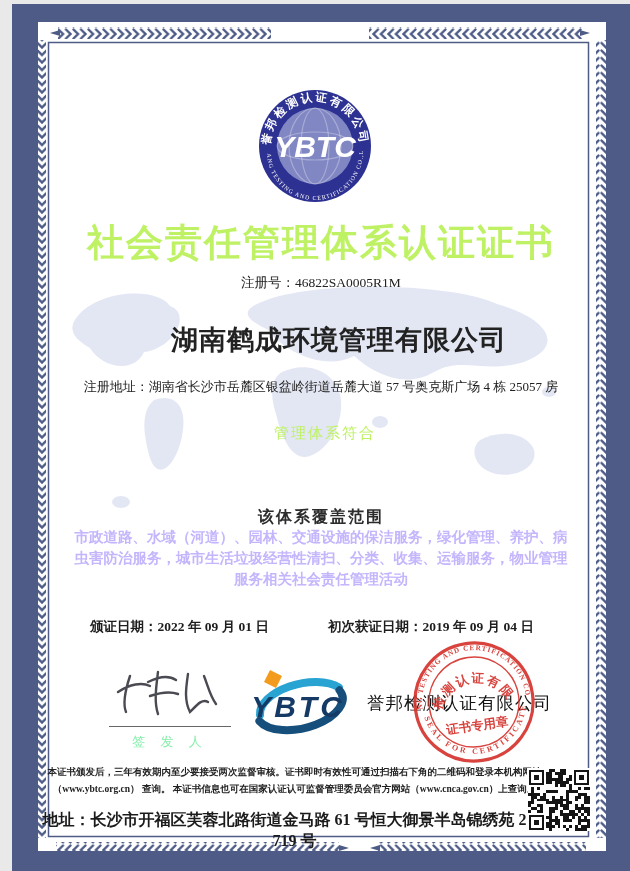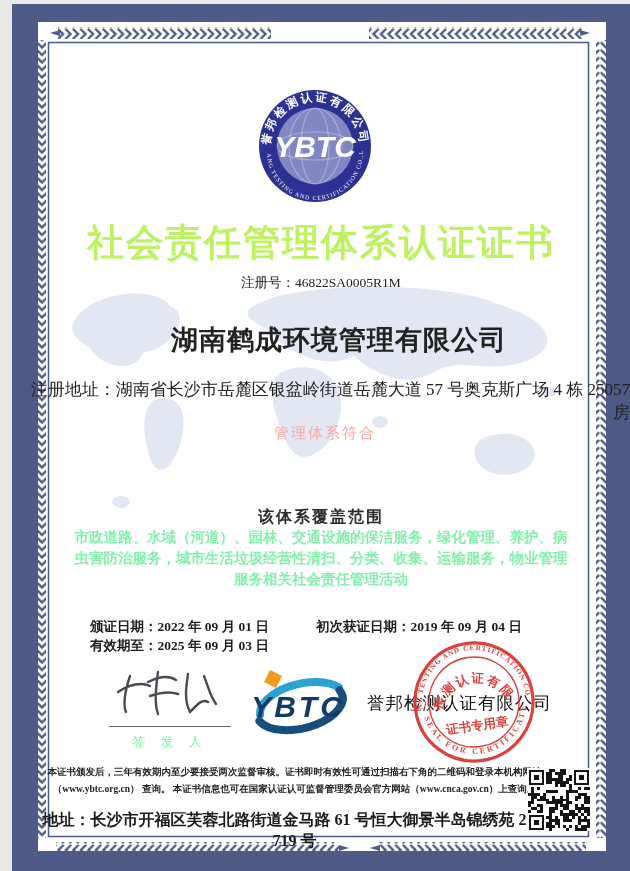--- a/index.html
+++ b/index.html
@@ -16,29 +16,29 @@
   .overlay{position:absolute;left:0;top:0;width:618px;height:867px;pointer-events:none;}
   .watermark{position:absolute;left:30px;top:268px;width:560px;height:370px;opacity:.85;}
 
   .title{top:214px;font-family:"Liberation Sans", sans-serif;font-weight:bold;
          font-size:37px;letter-spacing:2px;color:#bef264;}
   .regline{top:270px;font-size:13.5px;color:#222;}
   .certify{top:303px;font-size:15px;letter-spacing:10px;color:#333;}
   .company{top:318px;font-family:"Liberation Sans", sans-serif;font-weight:600;
            font-size:27px;letter-spacing:1px;color:#222;margin-left:36px;}
   .credit{top:356px;font-size:14px;color:#222;}
-  .addr{top:374px;font-size:17px;color:#222;text-align:right;}
-  .stdhead{top:420px;font-size:15px;letter-spacing:2px;color:#fca5a5;margin-left:8px;}
+  .addr{top:374px;font-size:13px;color:#222;}
+  .stdhead{top:420px;font-size:15px;letter-spacing:2px;color:#bef264;margin-left:8px;}
   .standard{top:439px;font-family:"Liberation Sans", sans-serif;font-weight:bold;font-size:15.5px;color:#111;}
   .scopehead{top:503px;font-size:16px;font-weight:600;letter-spacing:2px;color:#2c2c2c;}
   .scope{top:523px;left:58px;width:502px;text-align:center;font-size:14.5px;
-         font-weight:600;line-height:1.45;color:#86efac;}
+         font-weight:600;line-height:1.45;color:#c4b5fd;}
   .dates{font-size:13.5px;font-weight:600;line-height:19px;color:#1d1d1d;white-space:nowrap;}
   .dates-left{left:78px;top:613px;}
-  .dates-right{left:304px;top:613px;}
+  .dates-right{left:316px;top:613px;}
   .sig-line{left:97px;top:722px;width:122px;border-top:1.5px solid #666;}
   .signer{left:97px;top:729px;width:122px;text-align:center;font-size:13px;
           letter-spacing:6px;color:#86efac;}
   .issuer{left:355px;top:687px;font-size:17.5px;color:#111;letter-spacing:1px;}
   .f1{top:762px;left:30px;width:505px;text-align:center;font-size:9.5px;font-weight:bold;color:#222;}
   .f2{top:779px;left:30px;width:505px;text-align:center;font-size:9.5px;font-weight:bold;color:#222;}
   .faddr{top:806px;left:30px;width:505px;text-align:center;font-size:16px;font-weight:bold;color:#1b1b1b;}
 
   .qr{left:516px;top:765px;width:62px;height:62px;background:#fff;}
   #qr-mods{display:grid;grid-template-columns:repeat(21,1fr);grid-template-rows:repeat(21,1fr);
@@ -120,21 +120,20 @@
     <span>注册号：</span><span>46822SA0005R1M</span>
   </div>
   <div class="abs ctr company">湖南鹤成环境管理有限公司</div>
   <div class="abs ctr addr">注册地址：湖南省长沙市岳麓区银盆岭街道岳麓大道 57 号奥克斯广场 4 栋 25057 房</div>
   <div class="abs ctr stdhead">管理体系符合</div>
   <div class="abs ctr scopehead">该体系覆盖范围</div>
   <div class="abs scope">市政道路、水域（河道）、园林、交通设施的保洁服务，绿化管理、养护、病虫害防治服务，城市生活垃圾经营性清扫、分类、收集、运输服务，物业管理服务相关社会责任管理活动</div>
 
   <div class="abs dates dates-left">
     <div><span>颁证日期：</span><span>2022 年 09 月 01 日</span></div>
-    <div><span>有效期至：</span><span>2025 年 09 月 03 日</span></div>
   </div>
   <div class="abs dates dates-right">
     <span>初次获证日期：</span><span>2019 年 09 月 04 日</span>
   </div>
 
   <svg class="abs" style="left:100px;top:658px;" width="120" height="60" viewBox="0 0 120 60">
     <g fill="none" stroke="#4a4a52" stroke-width="2.4" stroke-linecap="round">
       <path d="M18,14 C14,26 10,40 14,50 M6,30 C18,22 30,20 38,24"></path>
       <path d="M46,10 C44,26 42,40 46,52 M36,20 C48,14 58,14 64,18 M38,34 C50,30 60,30 66,32"></path>
       <path d="M76,12 C74,26 72,38 78,50 C84,44 90,36 96,40 M92,14 C96,24 98,34 104,42"></path>

